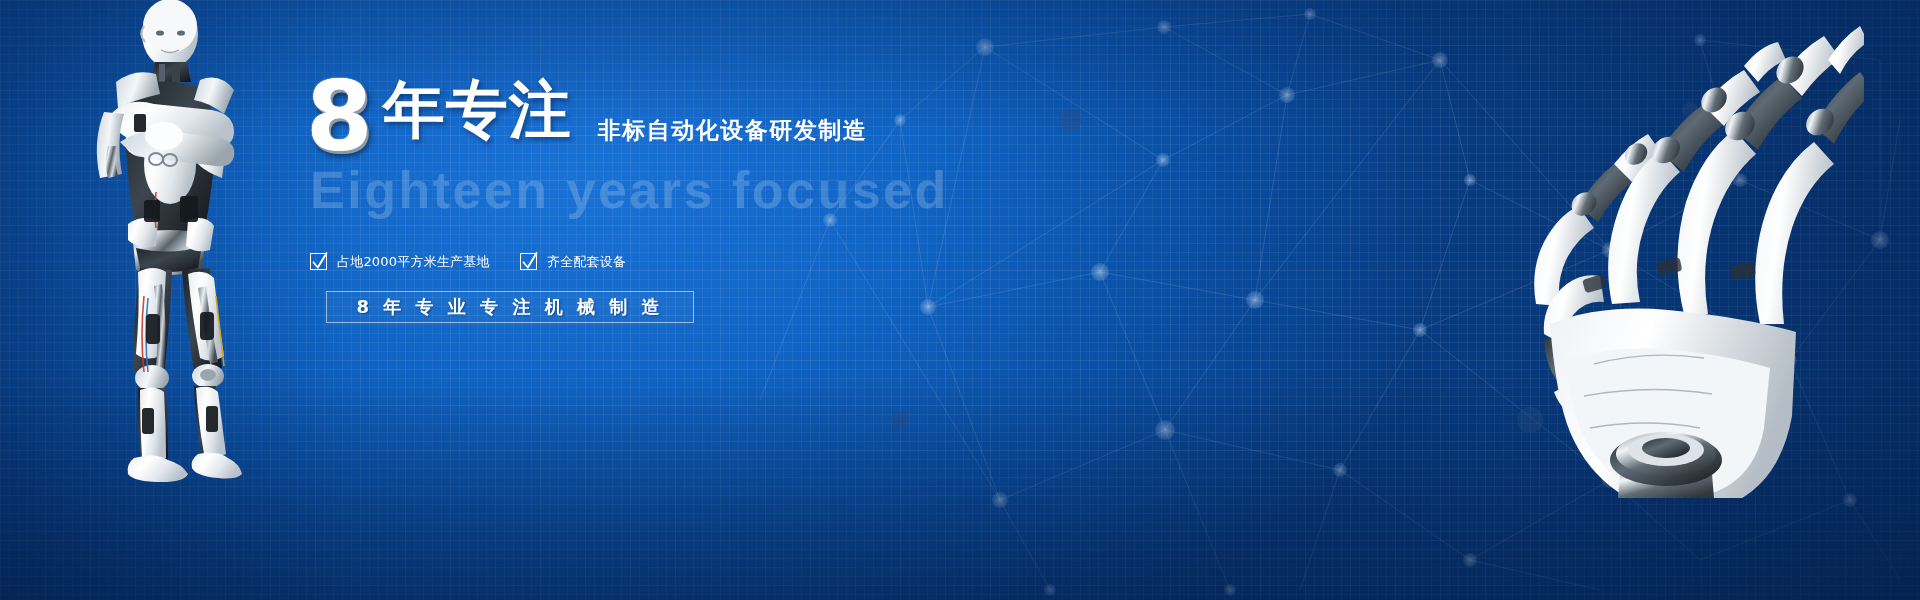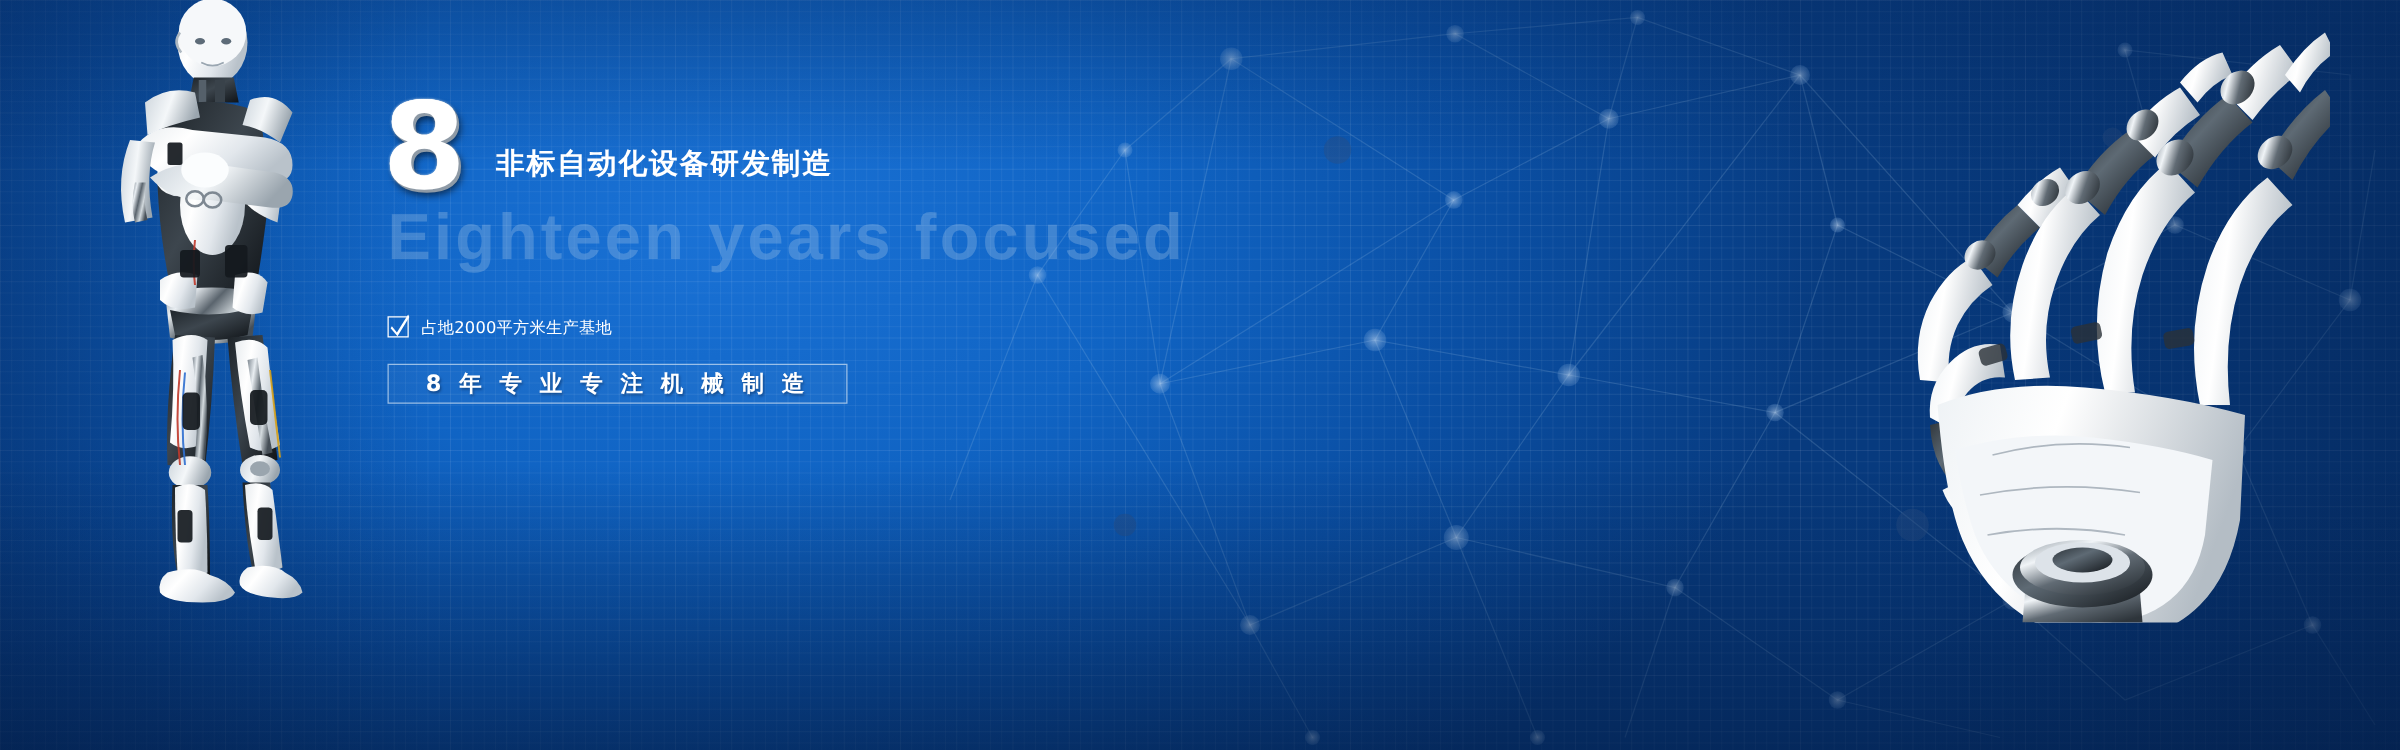--- a/index.html
+++ b/index.html
@@ -126,21 +126,21 @@
   .chk svg{ position:absolute; left:1px; top:-3px; }
   .feat-label{
     font-family:"DejaVu Sans","Liberation Sans",sans-serif;
     font-size:13px; color:#ffffff; white-space:nowrap;
     letter-spacing:.2px;
   }
 
   
   .slogan{
     margin-top:14px;
-    margin-left:4px;
+    margin-left:20px;
     width:368px; height:32px;
     border:1px solid rgba(190,214,240,.78);
     display:flex; align-items:center; justify-content:center;
     background:rgba(255,255,255,.035);
   }
   .slogan span{
     font-family:"DejaVu Sans","Liberation Sans",sans-serif;
     font-size:18px; font-weight:bold; color:#ffffff;
     letter-spacing:4px;
     text-shadow:1px 1px 2px rgba(0,20,50,.4);
@@ -405,37 +405,46 @@
       <path d="M70,360 q54,-14 110,-6"></path>
       <path d="M60,392 q64,-12 128,-2"></path>
       <path d="M66,424 q56,-10 110,0"></path>
     </g>
   </svg>
 
   <div class="content">
 
     <div class="headline">
       <span class="big-num">8</span>
+      <span class="big-cn">年专注</span>
       <span class="sub-cn">非标自动化设备研发制造</span>
     </div>
 
     <div class="ghost">Eighteen years focused</div>
 
     <div class="features">
 
       <div class="feat">
         <span class="chk">
           <svg width="16" height="22" viewBox="0 0 16 22">
             <path d="M1.5,10 L5.5,15 L14.5,0.5 L15.5,2.5 L6,18 L0.5,11.5 Z" fill="#ffffff"></path>
           </svg>
         </span>
         <span class="feat-label">占地2000平方米生产基地</span>
       </div>
 
 
+      <div class="feat">
+        <span class="chk">
+          <svg width="16" height="22" viewBox="0 0 16 22">
+            <path d="M1.5,10 L5.5,15 L14.5,0.5 L15.5,2.5 L6,18 L0.5,11.5 Z" fill="#ffffff"></path>
+          </svg>
+        </span>
+        <span class="feat-label">齐全配套设备</span>
+      </div>
 
 
     </div>
 
     <div class="slogan">
       <span>8 年 专 业 专 注 机 械 制 造</span>
     </div>
 
   </div>
 </div>

